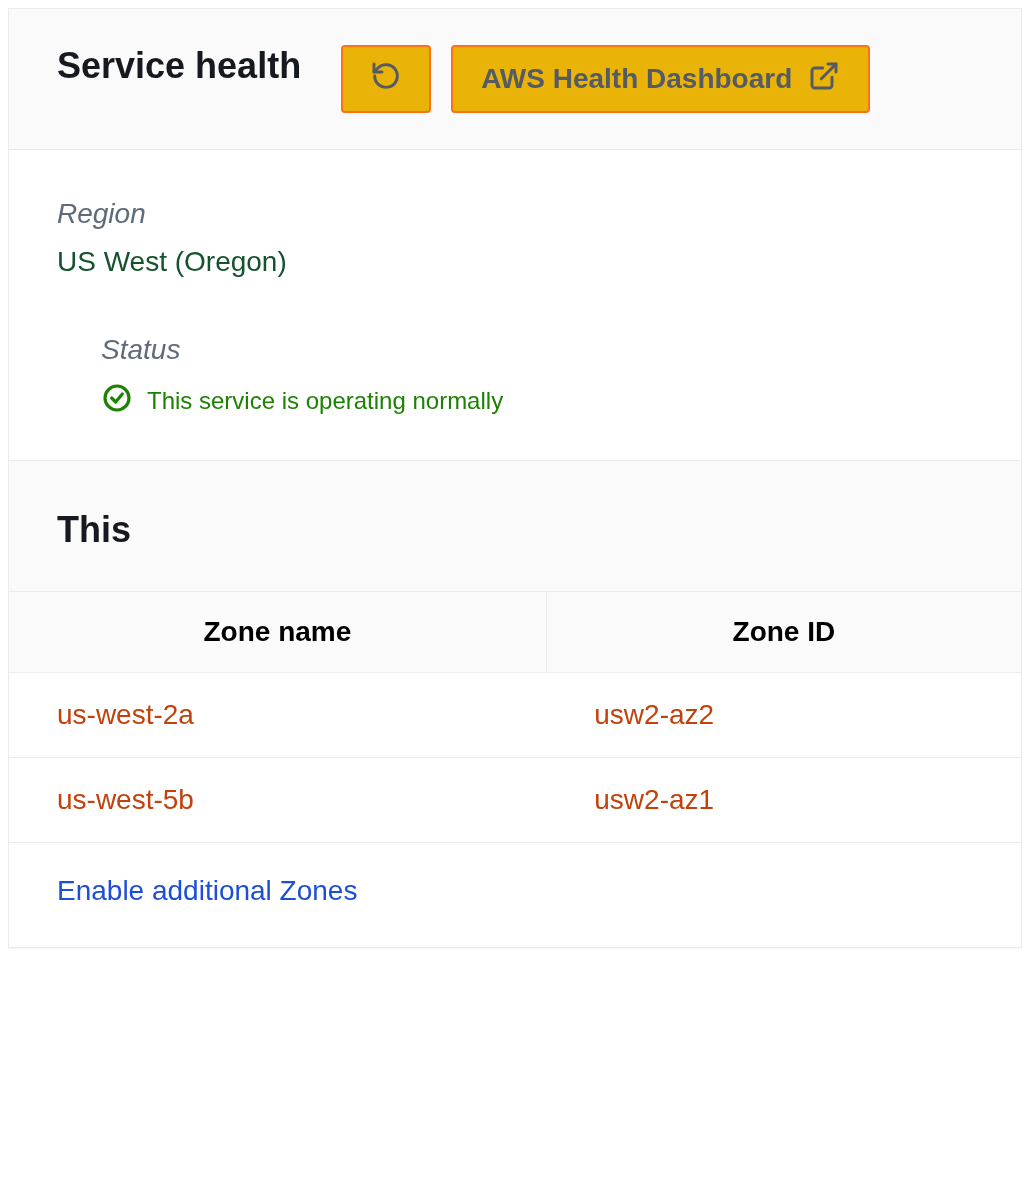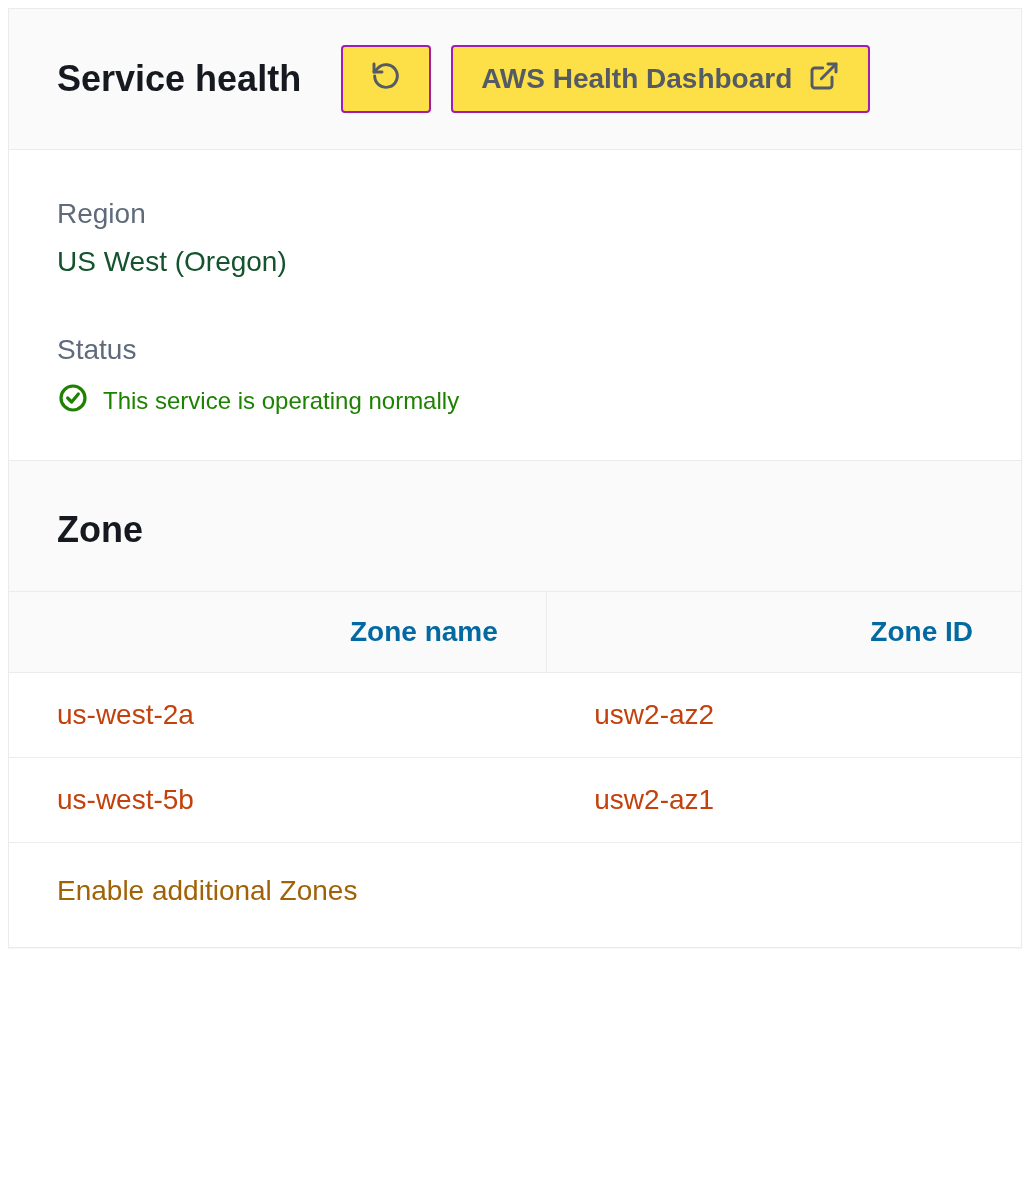--- a/index.html
+++ b/index.html
@@ -14,67 +14,68 @@
     padding: 8px;
   }
   .panel {
     border: 1px solid #e9ebed;
     background: #ffffff;
     width: 100%;
     box-shadow: 0 1px 1px rgba(0,0,0,0.03);
   }
   .panel-header {
     display: flex;
-    align-items: center;
+    align-items: flex-start;
     gap: 20px;
     padding: 36px 48px 36px 48px;
     background: #fafafa;
     border-bottom: 1px solid #e9ebed;
   }
   .panel-title {
     font-size: 36px;
     font-weight: 700;
     color: #16191f;
     margin: 0;
     flex: 0 0 auto;
   }
   .panel-header-gap { flex: 0 0 0; }
   .btn {
     display: inline-flex;
     align-items: center;
     justify-content: center;
     height: 68px;
-    border: 2px solid #a21caf;
-    background: #fde047;
+    border: 2px solid #f97316;
+    background: #eab308;
     color: #545b64;
     font-size: 28px;
     font-weight: 600;
     padding: 0 28px;
     cursor: pointer;
     border-radius: 4px;
     gap: 16px;
   }
   .btn.icon-only { width: 90px; padding: 0; }
   .btn svg { width: 32px; height: 32px; }
   .section {
     padding: 48px 48px 40px 48px;
   }
   .label {
     font-size: 28px;
     color: #5f6b7a;
     font-weight: 400;
     margin-bottom: 16px;
+    font-style: italic;
   }
   .value {
     font-size: 28px;
     color: #14532d;
     font-weight: 400;
   }
   .field-block { margin-bottom: 56px; }
-  .field-block:last-child { margin-bottom: 0; }
+  .field-block:last-child { margin-bottom: 0; margin-left: 44px; }
   .status-line {
     display: flex;
     align-items: center;
     gap: 14px;
     color: #1d8102;
     font-size: 24px;
   }
   .status-line svg { width: 32px; height: 32px; flex: 0 0 auto; }
   .zones-header {
     padding: 48px 48px 40px 48px;
@@ -88,38 +89,38 @@
     margin: 0;
   }
   table.zones {
     width: 100%;
     border-collapse: collapse;
   }
   table.zones th {
     background: #fafafa;
     font-size: 28px;
     font-weight: 700;
-    color: #0369a1;
-    text-align: right;
+    color: #000000;
+    text-align: center;
     padding: 24px 48px;
     border-top: 1px solid #eaeded;
     border-bottom: 1px solid #eaeded;
   }
   table.zones th + th { border-left: 1px solid #eaeded; }
   table.zones td {
     font-size: 28px;
     color: #c2410c;
     padding: 26px 48px;
     border-bottom: 1px solid #eaeded;
   }
   .link-row {
     padding: 32px 48px 40px 48px;
   }
   .link-row a {
-    color: #a16207;
+    color: #1d4ed8;
     text-decoration: none;
     font-size: 28px;
     cursor: pointer;
   }
 </style>
 </head>
 <body>
 
 <div class="panel">
 
@@ -159,21 +160,21 @@
             <circle cx="12" cy="12" r="9"></circle>
             <polyline points="8 12 11 15 16 9"></polyline>
           </svg>
         </span>
         <span>This service is operating normally</span>
       </div>
     </div>
   </div>
 
   <div class="zones-header">
-    <h3 class="zones-title">Zone</h3>
+    <h3 class="zones-title">This</h3>
   </div>
 
   <table class="zones">
     <thead>
       <tr>
         <th>Zone name</th>
         <th>Zone ID</th>
       </tr>
     </thead>
     <tbody>

